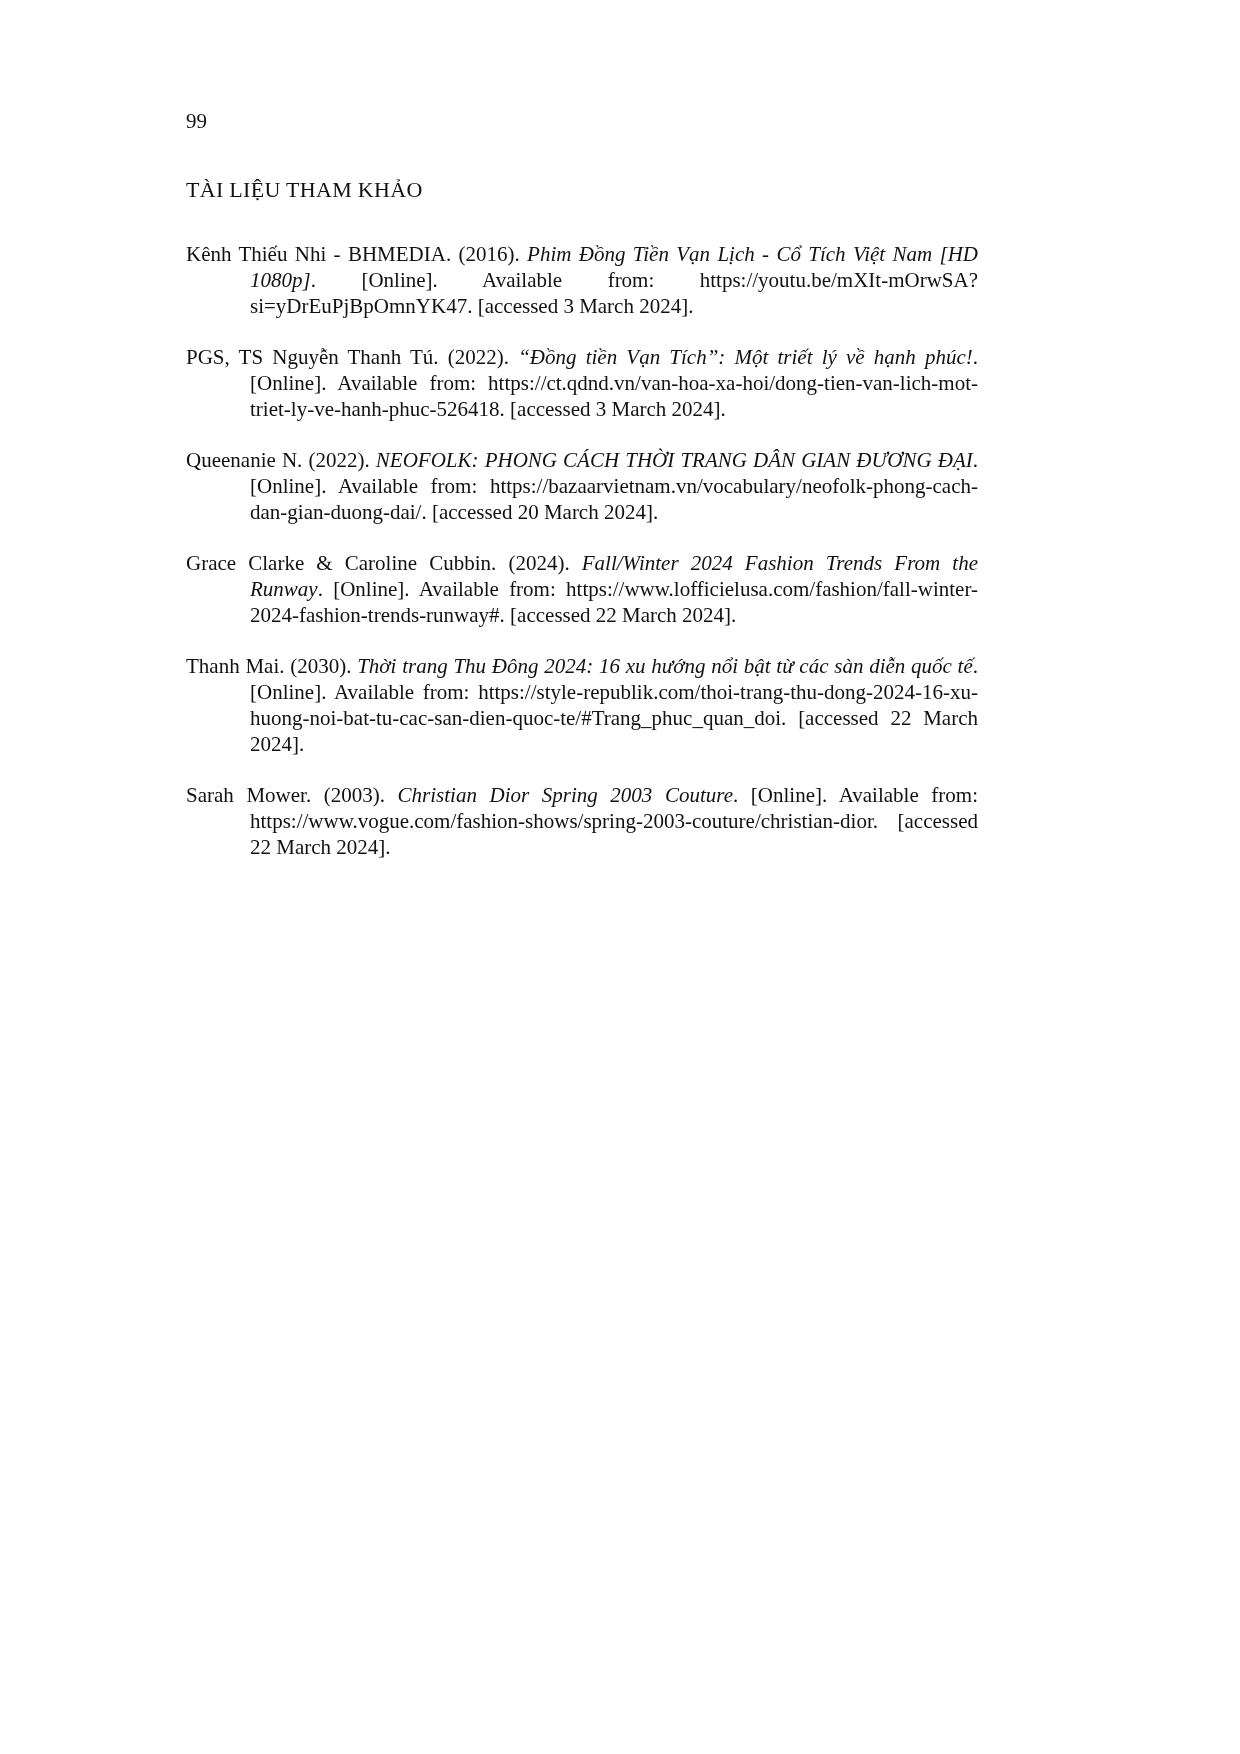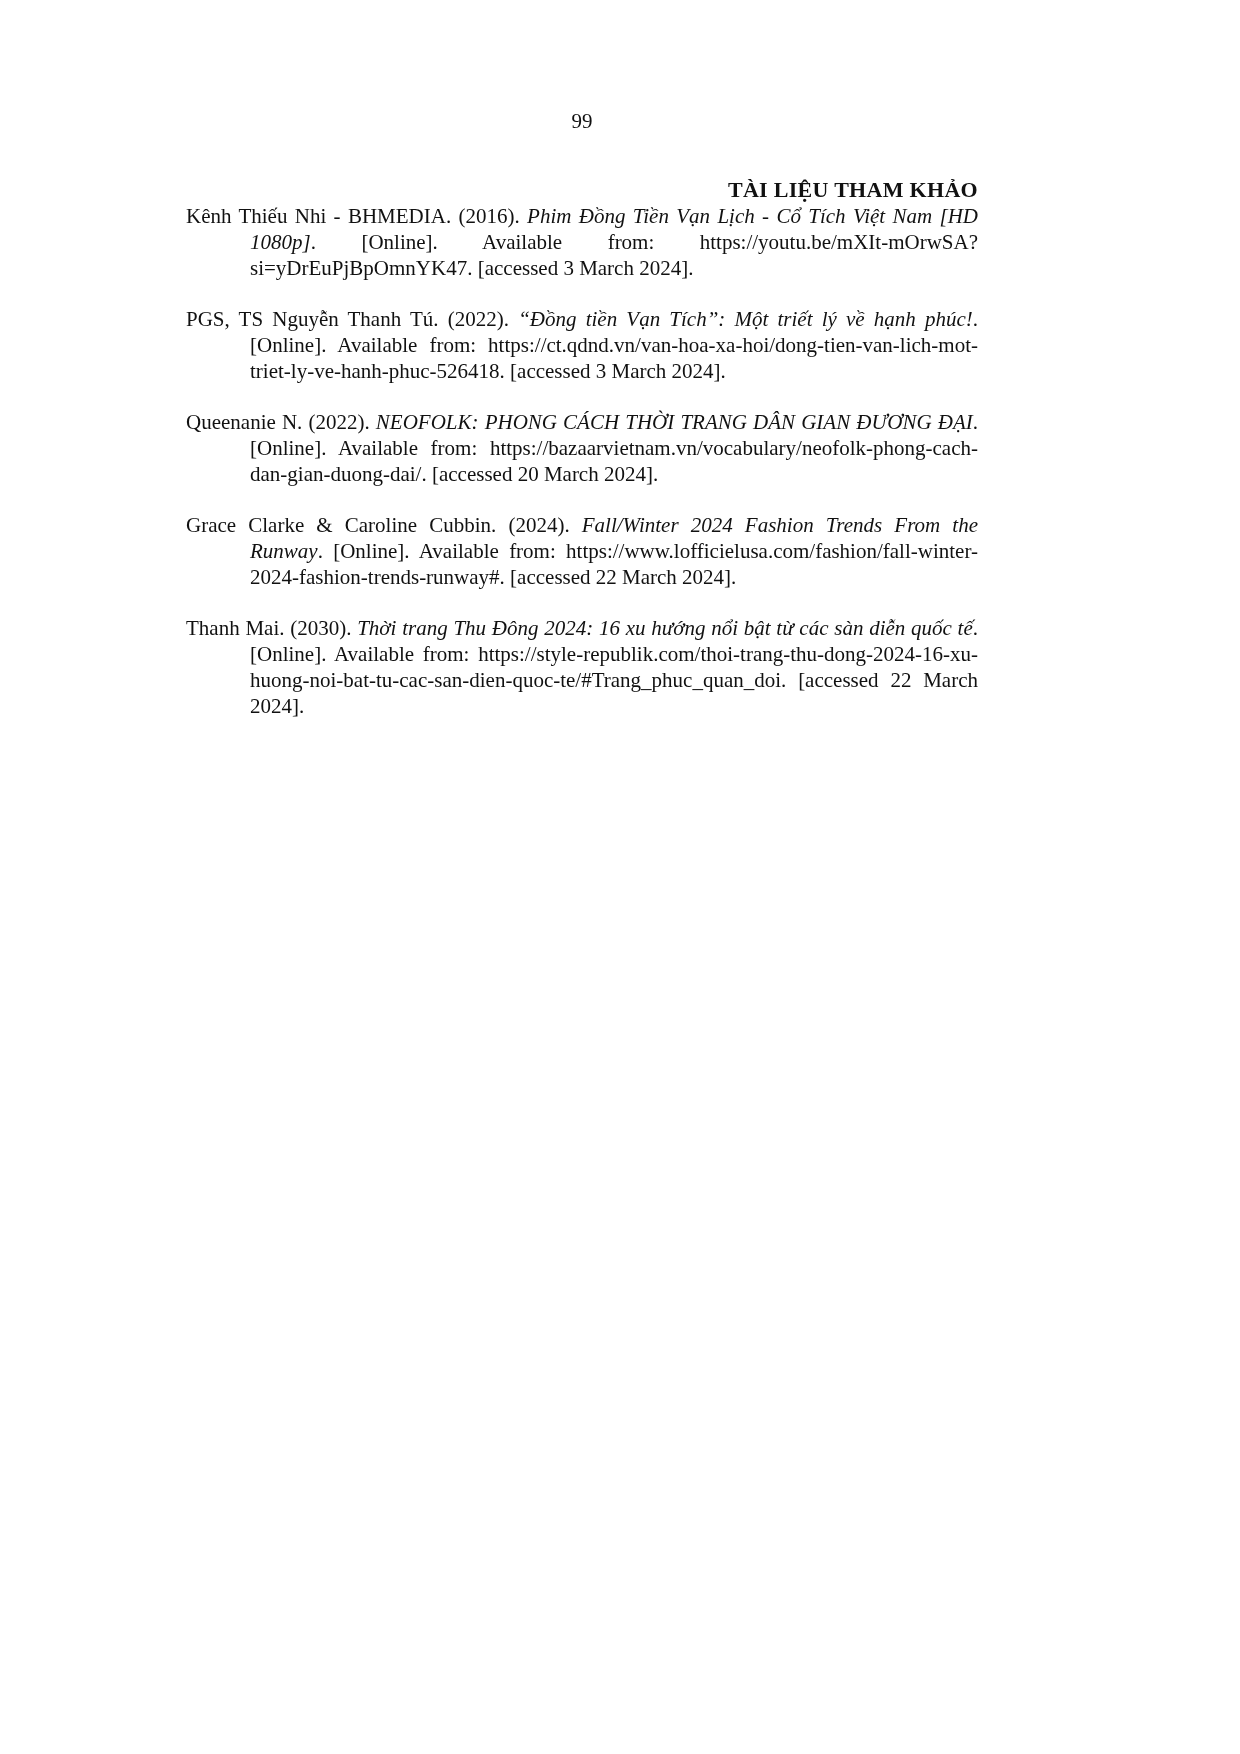--- a/index.html
+++ b/index.html
@@ -11,30 +11,31 @@
     color: #111111;
     position: relative;
   }
   .page {
     width: 1240px;
     height: 1754px;
     background: #ffffff;
     padding: 108px 262px 0 186px;
   }
   .page-number {
-    text-align: center;
+    text-align: left;
     font-size: 21px;
     line-height: 26px;
     margin-bottom: 42px;
   }
   .doc-title {
-    text-align: right;
+    text-align: left;
     font-size: 22px;
-    font-weight: bold;
+    font-weight: normal;
     line-height: 27px;
+    margin-bottom: 38px;
     letter-spacing: 0.3px;
   }
   .references { width: 100%; }
   .reference {
     font-size: 21px;
     line-height: 26px;
     text-align: justify;
     padding-left: 64px;
     text-indent: -64px;
     margin-bottom: 25px;
@@ -51,14 +52,15 @@
   <div class="page-number">99</div>
 
   <h1 class="doc-title">TÀI LIỆU THAM KHẢO</h1>
 
   <div class="references">
       <p class="reference"><span class="seg-normal">Kênh Thiếu Nhi - BHMEDIA. (2016). </span><span class="seg-italic">Phim Đồng Tiền Vạn Lịch - Cổ Tích Việt Nam [HD 1080p]</span><span class="seg-normal">. [Online]. Available from: https://youtu.be/mXIt-mOrwSA?si=yDrEuPjBpOmnYK47. [accessed 3 March 2024].</span></p>
       <p class="reference"><span class="seg-normal">PGS, TS Nguyễn Thanh Tú. (2022). </span><span class="seg-italic">“Đồng tiền Vạn Tích”: Một triết lý về hạnh phúc!</span><span class="seg-normal">. [Online]. Available from: https://ct.qdnd.vn/van-hoa-xa-hoi/dong-tien-van-lich-mot-triet-ly-ve-hanh-phuc-526418. [accessed 3 March 2024].</span></p>
       <p class="reference"><span class="seg-normal">Queenanie N. (2022). </span><span class="seg-italic">NEOFOLK: PHONG CÁCH THỜI TRANG DÂN GIAN ĐƯƠNG ĐẠI</span><span class="seg-normal">. [Online]. Available from: https://bazaarvietnam.vn/vocabulary/neofolk-phong-cach-dan-gian-duong-dai/. [accessed 20 March 2024].</span></p>
       <p class="reference"><span class="seg-normal">Grace Clarke &amp; Caroline Cubbin. (2024). </span><span class="seg-italic">Fall/Winter 2024 Fashion Trends From the Runway</span><span class="seg-normal">. [Online]. Available from: https://www.lofficielusa.com/fashion/fall-winter-2024-fashion-trends-runway#. [accessed 22 March 2024].</span></p>
       <p class="reference"><span class="seg-normal">Thanh Mai. (2030). </span><span class="seg-italic">Thời trang Thu Đông 2024: 16 xu hướng nổi bật từ các sàn diễn quốc tế</span><span class="seg-normal">. [Online]. Available from: https://style-republik.com/thoi-trang-thu-dong-2024-16-xu-huong-noi-bat-tu-cac-san-dien-quoc-te/#Trang_phuc_quan_doi. [accessed 22 March 2024].</span></p>
+      <p class="reference"><span class="seg-normal">Sarah Mower. (2003). </span><span class="seg-italic">Christian Dior Spring 2003 Couture</span><span class="seg-normal">. [Online]. Available from: https://www.vogue.com/fashion-shows/spring-2003-couture/christian-dior. [accessed 22 March 2024].</span></p>
     </div>
 </div>
 
 </body></html>

